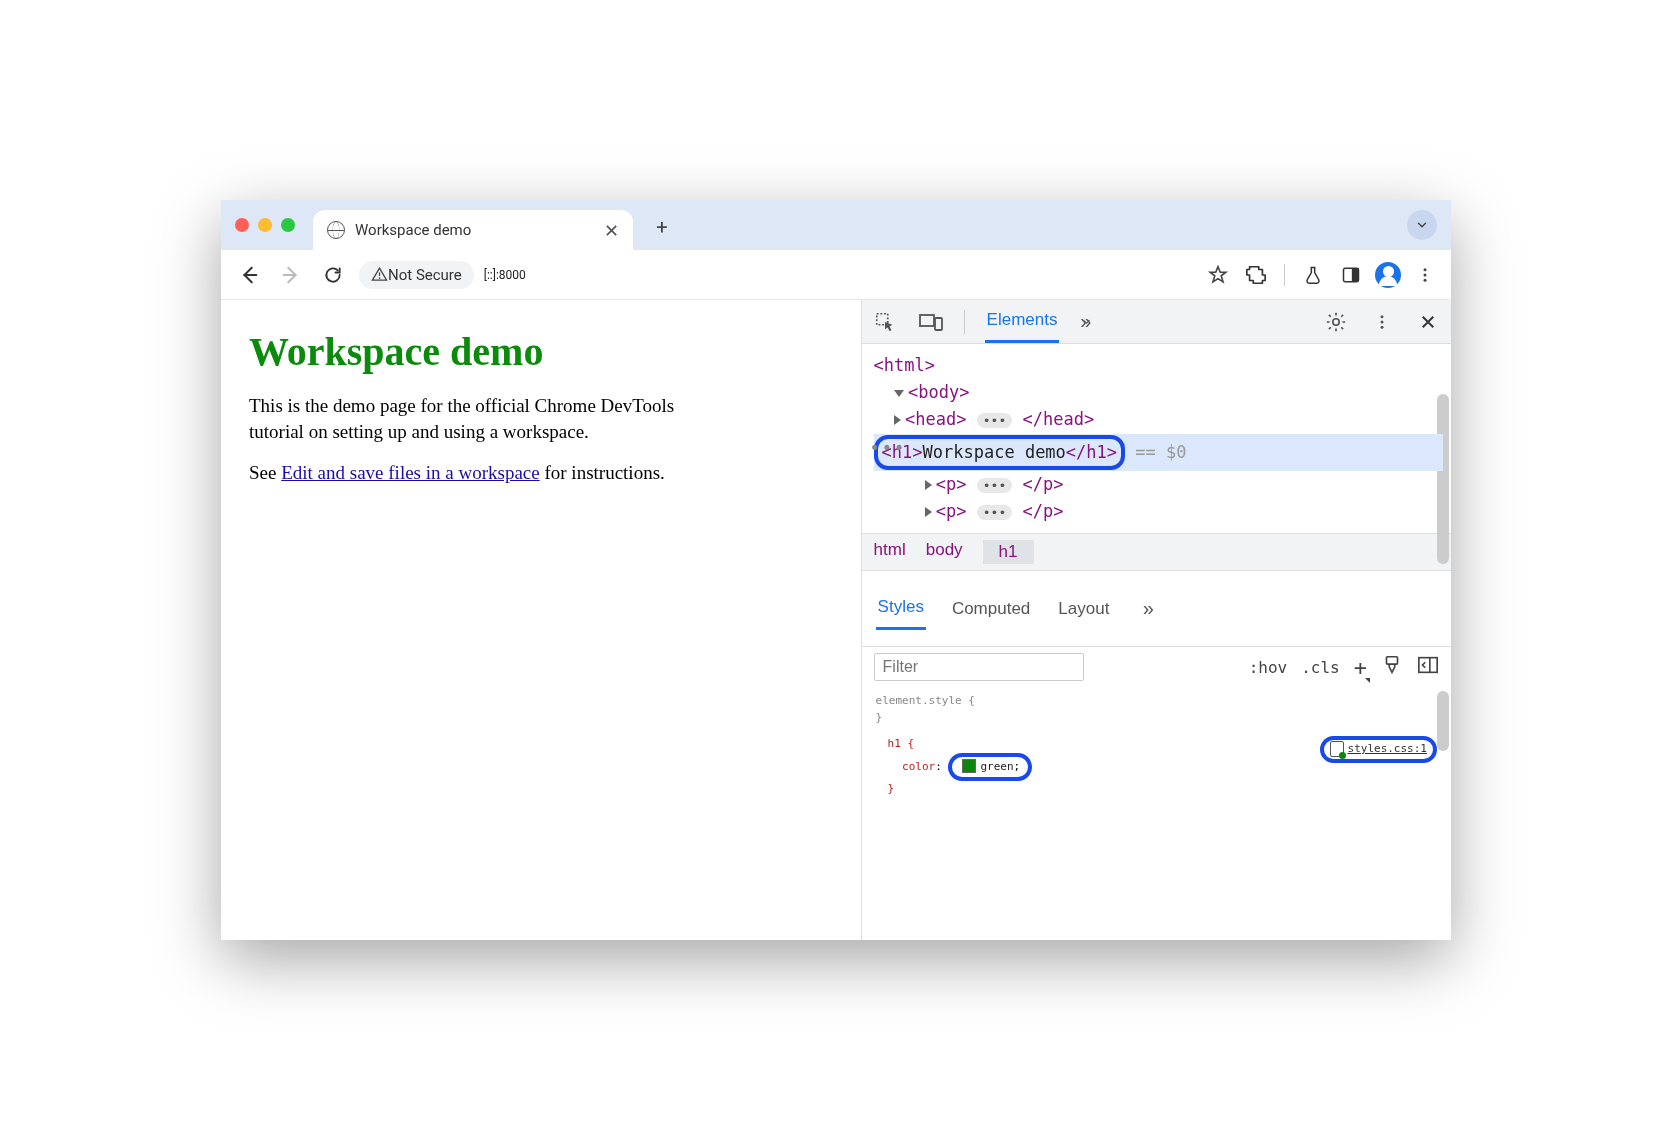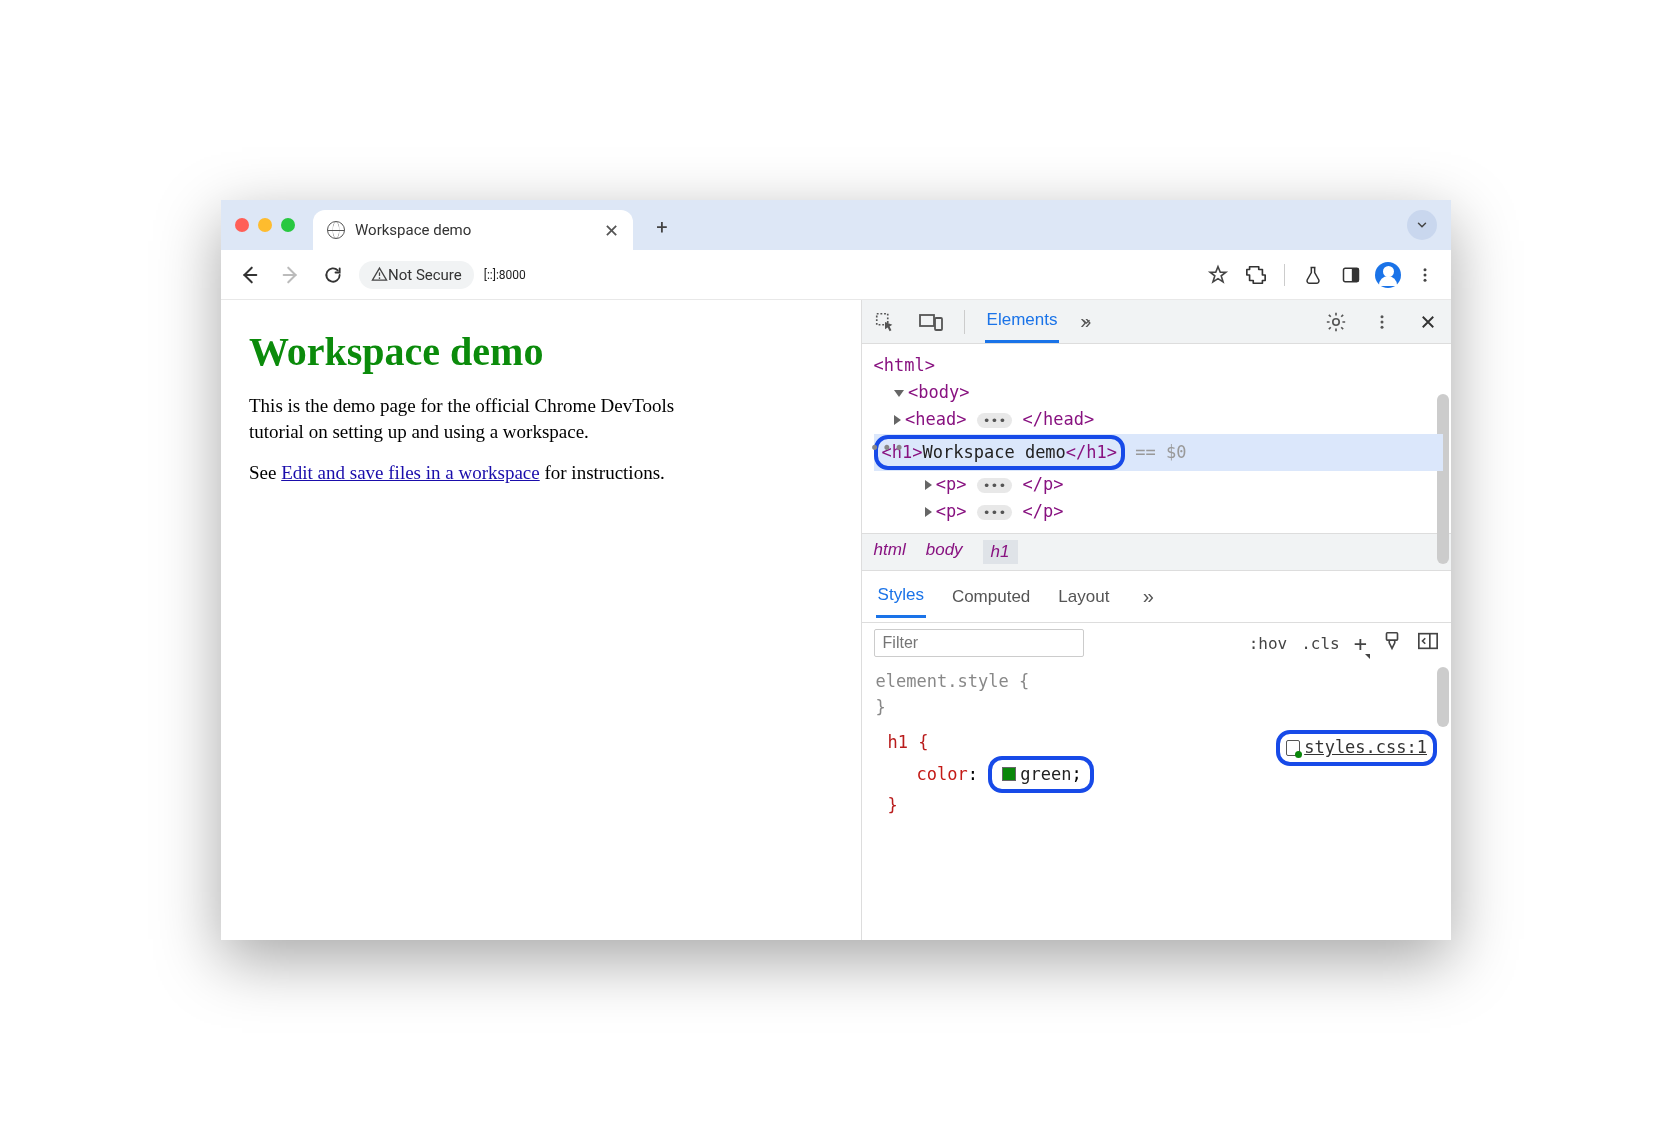--- a/index.html
+++ b/index.html
@@ -110,36 +110,36 @@
   .tri.right { border-top:5px solid transparent; border-bottom:5px solid transparent; border-left:7px solid #666; }
   .tri.down { border-left:5px solid transparent; border-right:5px solid transparent; border-top:7px solid #666; }
   .ellip { background:#e8e8e8; border-radius:8px; padding:0 6px; color:#555; font-size:13px; }
   .selrow { background:#dbe7fb; display:block; padding:1px 0; position:relative; }
   .selrow .dots3 { position:absolute; left:-4px; color:#888; letter-spacing:2px; }
   .eq0 { color:#999; }
   .highlight-box { border:4px solid #174ae8; border-radius:14px; padding:0 4px; display:inline-block; }
 
   .scrollbar-v { position:absolute; right:2px; top:50px; width:12px; height:170px; background:#ccc; border-radius:6px; }
 
-  .breadcrumb { background:#f1f3f4; border-top:1px solid #ddd; border-bottom:1px solid #ddd; padding:6px 12px; display:flex; gap:20px; font-size:17px;font-style:italic; }
+  .breadcrumb { background:#f1f3f4; border-top:1px solid #ddd; border-bottom:1px solid #ddd; padding:6px 12px; display:flex; gap:20px; font-size:17px; }
   .bc-item { color:#881280; cursor:pointer; }
-  .bc-item.sel { background:#dfe3e8; padding:2px 8px; border-radius:0; }
-
-  .styles-tabs { display:flex; gap:24px; padding:4px 14px; border-bottom:1px solid #ddd; align-items:center; }
+  .bc-item.sel { background:#dfe3e8; padding:2px 16px; border-radius:0; }
+
+  .styles-tabs { display:flex; gap:24px; padding:16px 14px; border-bottom:1px solid #ddd; align-items:center; }
   .s-tab { font-size:17px; padding:10px 2px; color:#555; cursor:pointer; }
   .s-tab.active { color:#1a73e8; border-bottom:3px solid #1a73e8; }
 
   .styles-toolbar { display:flex; align-items:center; padding:6px 12px; gap:14px; font-family: Menlo, monospace; font-size:16px; }
   .filter-input { border:1px solid #ccc; border-radius:2px; padding:4px 8px; font-size:16px; width:210px; color:#999; font-family: -apple-system, sans-serif; }
   .st-sp { flex:1; }
   .st-btn { color:#444; cursor:pointer; font-weight:500; }
   .plusbtn { position:relative; }
   .plusbtn::after { content:""; position:absolute; right:-3px; bottom:-3px; width:0; height:0; border-left:5px solid transparent; border-top:5px solid #444; }
 
-  .styles-body { padding:6px 14px; font-family: Menlo, Consolas, monospace; font-size:17px; line-height:1.5; position:relative; }
+  .styles-body { padding:6px 14px; font-family: Menlo, Consolas, monospace; font-size:11px; line-height:1.5; position:relative; }
   .styles-body .sel { color:#b91c1c;margin-left:12px; }
   .styles-body .prop { color:#c41a16; }
   .styles-body .val { color:#222; }
   .colorswatch { display:inline-block; width:14px; height:14px; background:#0a870a; border:1px solid #666; vertical-align:middle; margin:0 4px 2px 2px; }
   .src-link { position:absolute; right:14px; color:#333; text-decoration:underline; cursor:pointer; }
   .src-link .fileicon { display:inline-block; width:14px; height:16px; border:1.5px solid #555; border-radius:2px; vertical-align:middle; margin-right:4px; position:relative; }
   .src-link .fileicon::after { content:""; position:absolute; right:-3px; bottom:-3px; width:7px; height:7px; background:#0a870a; border-radius:50%; }
   .hl2 { border:4px solid #174ae8; border-radius:14px; padding:2px 8px; display:inline-block;text-align:center; }
   .hl3 { border:4px solid #174ae8; border-radius:14px; padding:1px 6px; display:inline-block; }
 

